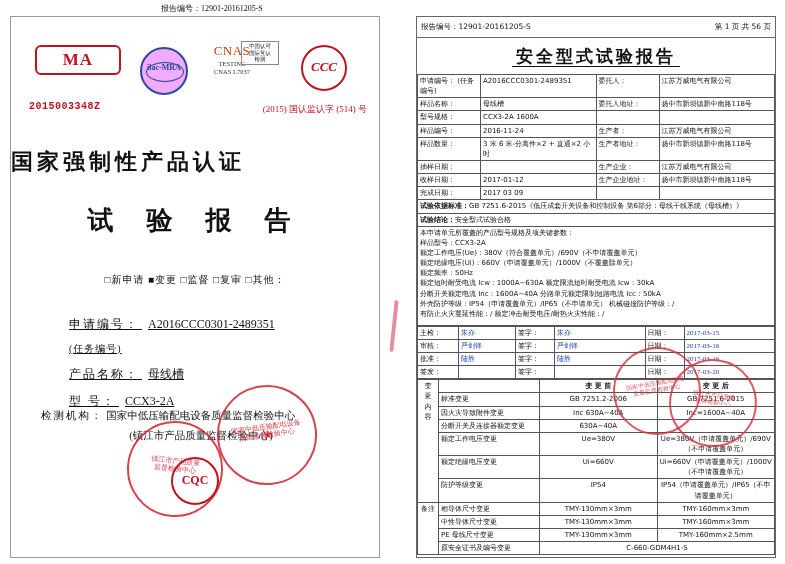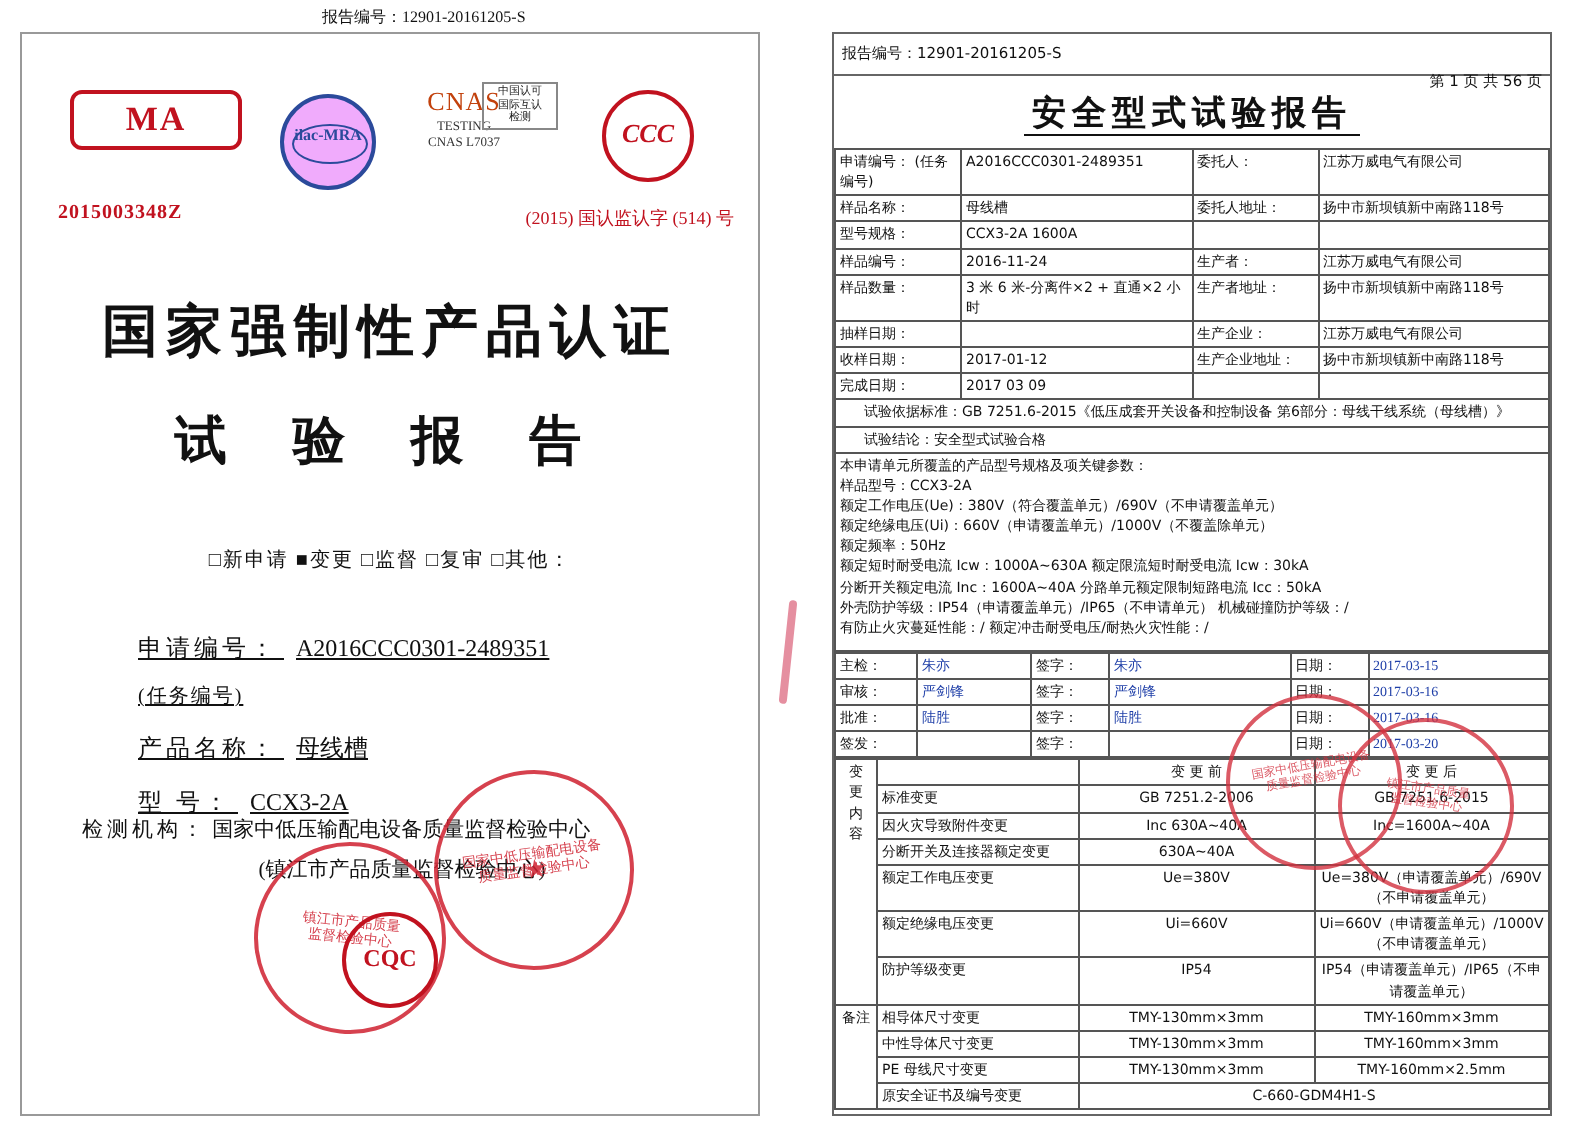--- a/index.html
+++ b/index.html
@@ -17,23 +17,23 @@
   .ilac-circ{width:44px;height:44px;border-radius:50%;border:2px solid #2b4a9b;margin:0 auto;position:relative;overflow:hidden;background:#f0abfc;}
   .ilac-circ:before{content:"";position:absolute;left:4px;top:13px;width:36px;height:18px;border:1px solid #2b4a9b;border-radius:50%;}
   .ilac-txt{position:absolute;left:0;top:14px;width:100%;text-align:center;font-size:8px;color:#2b4a9b;font-weight:bold;}
   .logo-cnas{left:178px;top:2px;width:86px;}
   .cnas-main{font-size:13px;font-weight:normal;color:#c2410c;letter-spacing:.5px;}
   .cnas-sub{font-size:6.5px;color:#333;line-height:1.25;margin-top:1px;}
   .cnas-mark{position:absolute;left:52px;top:-2px;width:34px;font-size:5.5px;color:#222;border:1px solid #888;line-height:1.2;padding:1px;}
   .logo-ccc{left:280px;top:4px;width:66px;}
   .ccc-circ{width:42px;height:42px;border-radius:50%;border:2.5px solid #c1121f;margin:0 auto;position:relative;}
   .ccc-circ:after{content:"CCC";position:absolute;left:0;top:12px;width:100%;text-align:center;font-size:13px;color:#c1121f;font-weight:bold;font-style:italic;}
-  .cert-code{position:absolute;left:18px;top:84px;font-size:10px;color:#c1121f;font-weight:bold;letter-spacing:.5px;}
+  .cert-code{position:absolute;left:18px;top:84px;font-size:10px;color:#c1121f;font-weight:bold;letter-spacing:.5px;font-family:Liberation Mono, monospace;}
   .cal-code{position:absolute;right:12px;top:86px;font-size:9px;color:#c1121f;white-space:nowrap;}
-  .title1{position:absolute;left:0;top:130px;width:100%;text-align:center;font-size:28px;font-weight:bold;letter-spacing:4px;font-family:"DejaVu Sans",sans-serif;}
+  .title1{position:absolute;left:0;top:130px;width:100%;text-align:left;font-size:22px;font-weight:bold;letter-spacing:4px;font-family:"DejaVu Sans",sans-serif;}
   .title2{position:absolute;left:0;top:186px;width:100%;text-align:center;font-size:26px;font-weight:bold;letter-spacing:12px;font-family:"DejaVu Sans",sans-serif;}
   .checkrow{position:absolute;left:0;top:256px;width:100%;text-align:center;font-size:10px;letter-spacing:1px;}
   .fields{position:absolute;left:58px;top:294px;font-size:12px;line-height:2.25;text-decoration:underline;}
   .fields .lbl{letter-spacing:2px;}
   .fields .val{margin-left:6px;}
   .small-note{font-size:10px;letter-spacing:1px;}
   .inst{position:absolute;left:30px;top:390px;width:320px;font-size:10.5px;line-height:1.7;}
   .inst .lbl{letter-spacing:2px;}
   .seal-red{position:absolute;border:2px solid #cf2130;border-radius:50%;color:#cf2130;opacity:.85;}
   .seal1{left:206px;top:368px;width:96px;height:96px;transform:rotate(-8deg);}
@@ -43,28 +43,28 @@
   .seal2 .s-txt{position:absolute;left:0;top:34px;width:100%;text-align:center;font-size:7px;line-height:1.2;}
   .cqc{position:absolute;left:0;bottom:48px;width:100%;text-align:center;}
   .cqc-circ{display:inline-block;width:44px;height:44px;border-radius:50%;border:2px solid #c1121f;position:relative;}
   .cqc-circ:after{content:"CQC";position:absolute;left:0;top:14px;width:100%;text-align:center;font-size:12px;font-weight:bold;color:#c1121f;}
   .pink-mark{position:absolute;left:392px;top:300px;width:4px;height:52px;background:#e58fa0;border-radius:2px;transform:rotate(6deg);}
 
   
   .right-doc{position:absolute;left:416px;top:16px;width:358px;height:540px;border:1px solid #666;background:#fff;font-family:"DejaVu Sans",sans-serif;}
   .r-head{position:relative;height:20px;font-size:7.5px;border-bottom:1px solid #666;}
   .r-head .left{position:absolute;left:4px;top:5px;}
-  .r-head .right{position:absolute;right:4px;top:19px;}
+  .r-head .right{position:absolute;right:4px;top:5px;}
   .r-title{text-align:center;font-size:17px;font-weight:bold;letter-spacing:3px;padding:7px 0 6px;}
   .r-title span{border-bottom:1px solid #111;padding:0 4px;}
   table.rt{width:100%;border-collapse:collapse;table-layout:fixed;}
   table.rt td{border:1px solid #555;font-size:7px;padding:1px 2px;vertical-align:top;line-height:1.45;}
   .lbl-cell{width:58px;}
   .c{text-align:center;}
-  .b{font-weight:normal;margin-left:12px;}
+  .b{font-weight:bold;}
   .std-row td{font-size:7px;}
   .hand{color:#1f3fa8;font-family:"Liberation Serif",serif;}
   .r-seal{position:absolute;border:2px solid #d3313f;border-radius:50%;color:#d3313f;opacity:.8;}
   .rs1{left:196px;top:330px;width:84px;height:84px;transform:rotate(-10deg);}
   .rs2{left:252px;top:342px;width:84px;height:84px;transform:rotate(8deg);}
   .rs-txt{position:absolute;left:0;top:31px;width:100%;text-align:center;font-size:6px;line-height:1.15;}
   .r-foot{position:absolute;left:0;bottom:-12px;width:100%;font-size:6.5px;color:#222;}
   .sub-tbl td{font-size:6.5px;}
 </style>
 </head>

